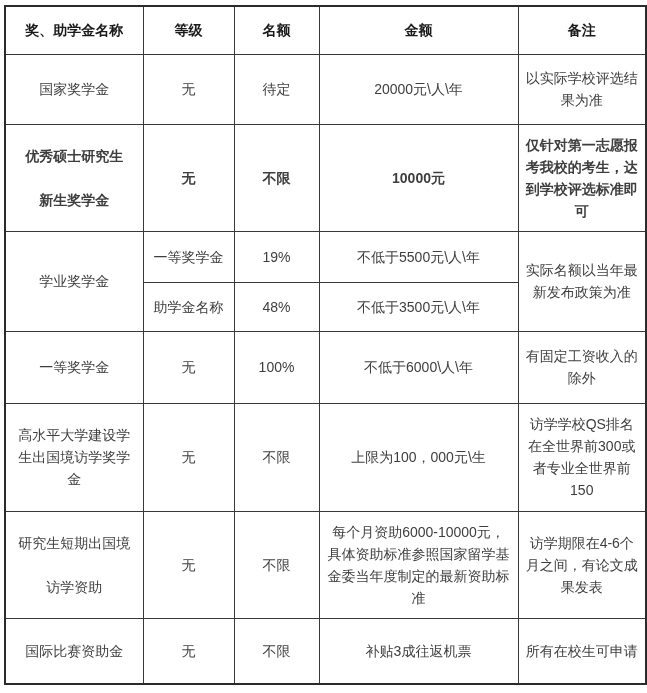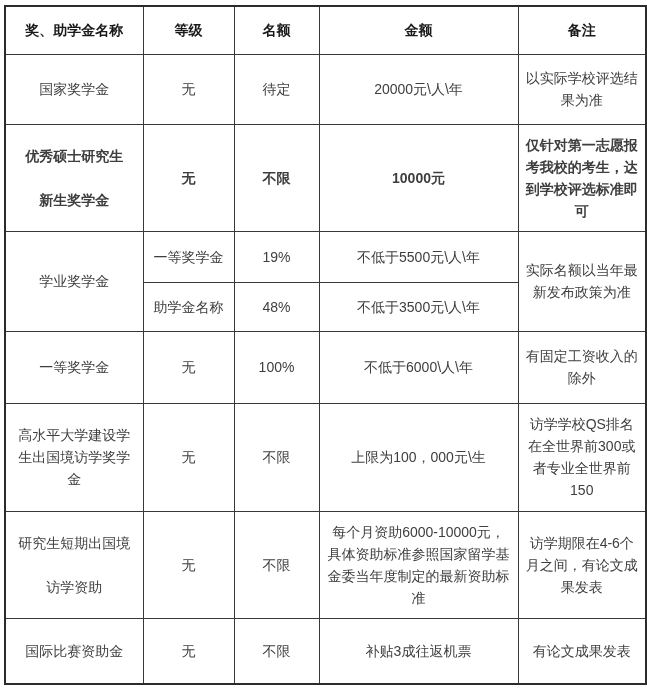--- a/index.html
+++ b/index.html
@@ -115,17 +115,17 @@
         <td>无</td>
         <td>不限</td>
         <td>每个月资助6000-10000元，具体资助标准参照国家留学基金委当年度制定的最新资助标准</td>
         <td>访学期限在4-6个月之间，有论文成果发表</td>
       </tr>
       <tr style="height:66px;">
         <td>国际比赛资助金</td>
         <td>无</td>
         <td>不限</td>
         <td>补贴3成往返机票</td>
-        <td>有论文成果发表</td>
+        <td>所有在校生可申请</td>
       </tr>
     </tbody>
   </table>
 </div>
 
 </body></html>

